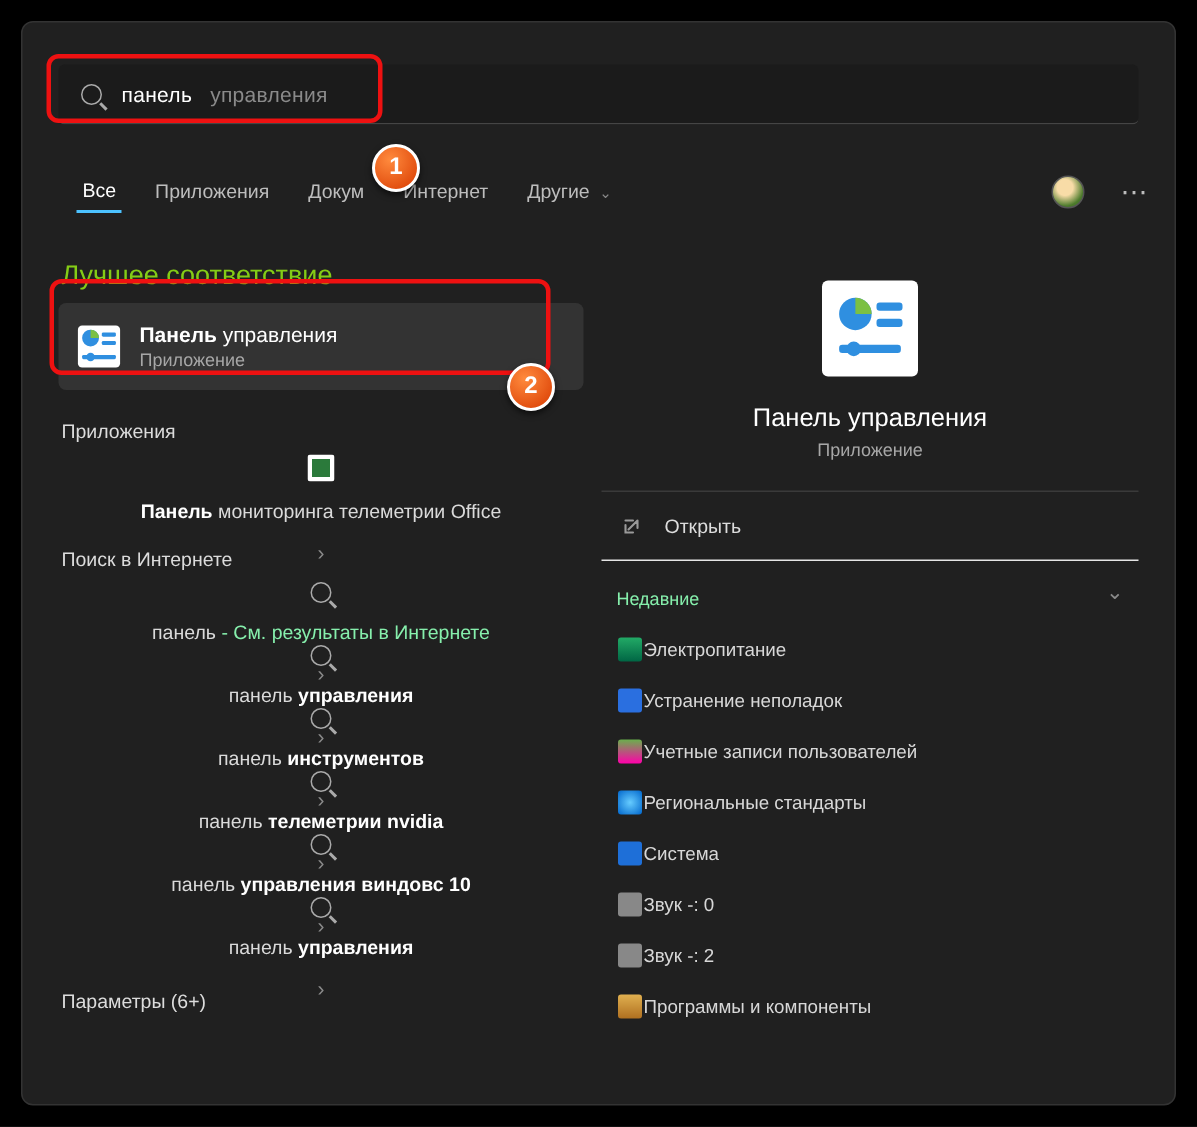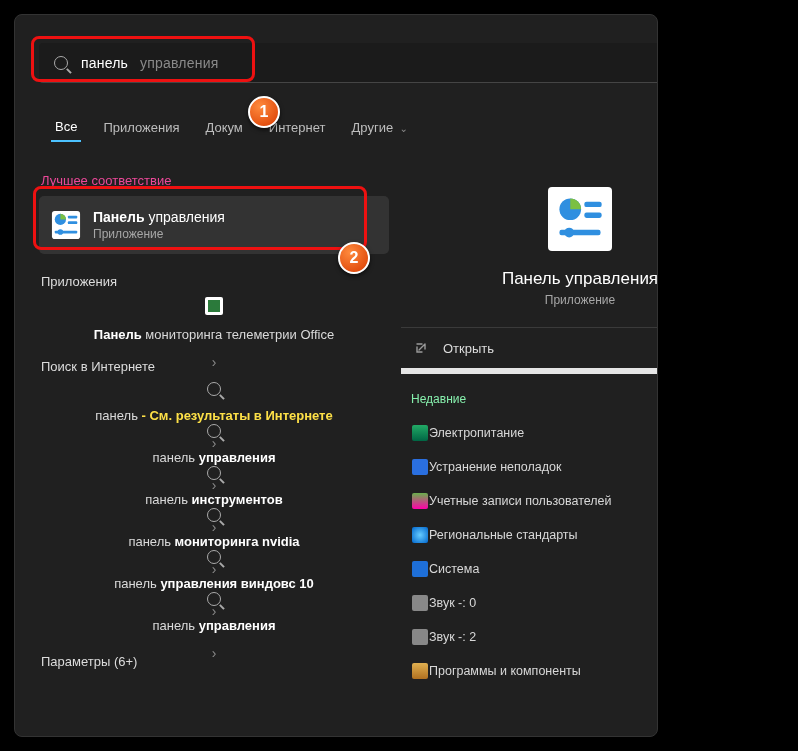--- a/index.html
+++ b/index.html
@@ -8,21 +8,21 @@
     background: #000;
     font-family: "Segoe UI", Arial, sans-serif;
     font-size: 13px;
     color: #e6e6e6;
     overflow: hidden;
     position: relative;
   }
   .window {
     position: absolute;
     left: 14px; top: 14px;
-    width: 644px; height: 723px;
+    width: 770px; height: 723px;
     background: #202020;
     border-radius: 8px;
     border: 1px solid #333;
     overflow: hidden;
   }
 
   
   .searchbar {
     position: absolute;
     left: 24px; top: 28px;
@@ -62,21 +62,21 @@
     position: absolute;
     left: 24px; top: 150px;
     width: 350px;
   }
   .right {
     position: absolute;
     left: 386px; top: 150px;
     width: 358px;
   }
 
-  .section-label { color: #ec4899; font-size: 13px; margin: 8px 0 6px 2px; }
+  .section-label { color: #84cc16; font-size: 18px; margin: 8px 0 6px 2px; }
 
   .best-item {
     display: flex; align-items: center;
     height: 58px;
     background: #333333;
     border-radius: 5px;
     padding: 0 12px;
     gap: 12px;
     margin-top: 8px;
   }
@@ -89,21 +89,21 @@
 
   .row {
     display: flex; align-items: center;
     height: 42px;
     padding: 0 12px;
     gap: 12px;
     border-radius: 4px;
     flex-direction: column;
   }
   .row .txt { flex: 1; color: #dadada; font-size: 13px; }
-  .row .txt .dim { color: #fde047; font-weight: 700; text-align: center; }
+  .row .txt .dim { color: #86efac; font-weight: 400; text-align: center; }
   .row .txt b { color: #fff; }
   .chev {
     color: #8a8a8a; font-size: 14px;
   }
 
   .small-icon {
     width: 20px; height: 20px; display: inline-flex;
     align-items: center; justify-content: center;
   }
   .search-glyph {
@@ -126,21 +126,21 @@
     display: flex; align-items: center; justify-content: center;
   }
   .rp-title { font-size: 17px; color: #fff; margin-top: 18px; }
   .rp-sub { font-size: 12px; color: #a7a7a7; margin-top: 4px; }
 
   .rp-divider { height: 1px; background: #3a3a3a; margin: 20px 0 0; }
   .rp-open {
     display: flex; align-items: center;
     height: 46px; padding: 0 10px;
     gap: 12px;
-    border-bottom: 6px solid #e5e5e5;
+    border-bottom: 1px solid #e5e5e5;
   }
   .rp-open .txt { color: #dcdcdc; font-size: 13px; }
   .rp-caret {
     position: absolute; right: 10px; margin-top: 12px;
     color: #8a8a8a; font-size: 14px;
   }
 
   .rp-section-label { color: #86efac; font-size: 12px; margin: 18px 0 10px 10px; }
   .rp-item {
     display: flex; align-items: center; 
@@ -261,21 +261,21 @@
       <span class="txt">
         <span>панель </span><b>инструментов</b>
       </span>
       <span class="chev">›</span>
     </div>
     <div class="row">
       <span class="small-icon">
           <span class="search-glyph"></span>
         </span>
       <span class="txt">
-        <span>панель </span><b>мониторинга nvidia</b>
+        <span>панель </span><b>телеметрии nvidia</b>
       </span>
       <span class="chev">›</span>
     </div>
     <div class="row">
       <span class="small-icon">
           <span class="search-glyph"></span>
         </span>
       <span class="txt">
         <span>панель </span><b>управления виндовс 10</b>
       </span>

